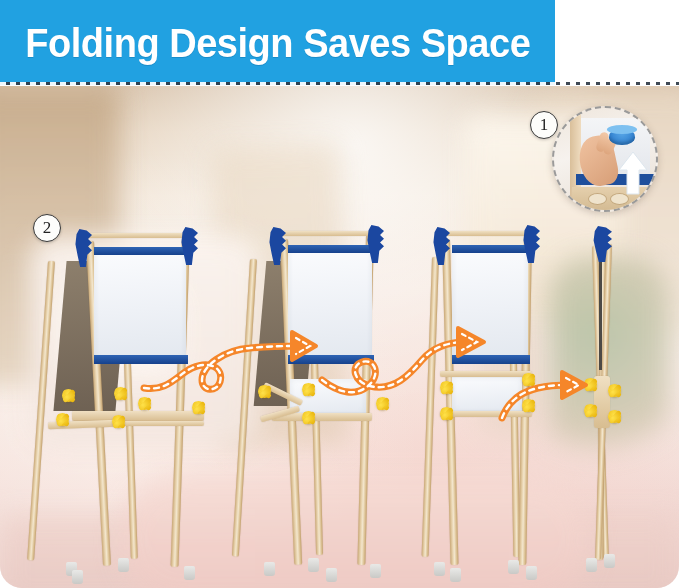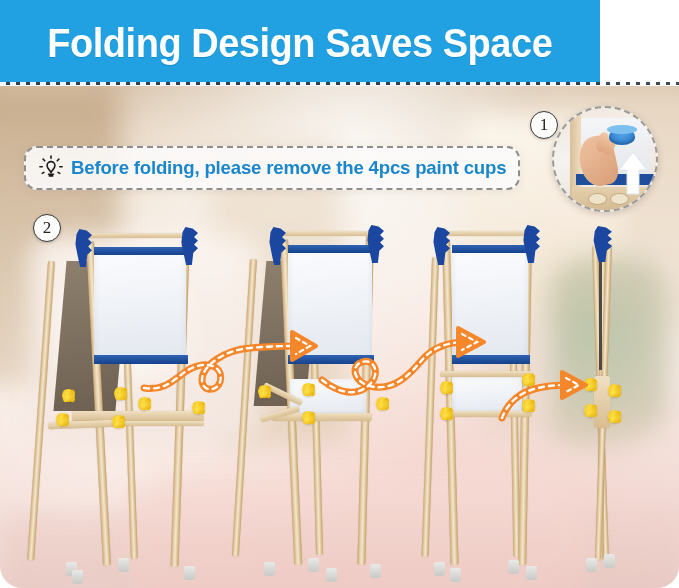--- a/index.html
+++ b/index.html
@@ -6,21 +6,21 @@
   html,body{margin:0;padding:0;}
   body{
     width:679px;height:588px;overflow:hidden;
     background:#ffffff;
     font-family:"Liberation Sans", sans-serif;
   }
   .infographic{position:relative;width:679px;height:588px;overflow:hidden;background:#fff;}
 
   
   .header-band{
-    position:absolute;left:0;top:0;width:600px;height:85px;
+    position:absolute;left:0;top:0;width:555px;height:85px;
     background:#21a1e1;
     display:flex;align-items:center;justify-content:center;
     overflow:hidden;
   }
   .header-title{
     color:#ffffff;
     font-family:"Liberation Sans", sans-serif;
     font-weight:bold;
     font-size:40px;
     letter-spacing:-0.5px;
@@ -286,37 +286,20 @@
       </g>
       <g fill="none" stroke="#ffffff" stroke-width="2.4" stroke-linecap="round" stroke-dasharray="5 5">
         <path d="M4 56 C10 40, 22 30, 40 26 C52 23, 62 23, 72 23"></path>
       </g>
       <path d="M64 10 L88 23 L64 36 Z" fill="#f5862a" stroke="#f5862a" stroke-width="4" stroke-linejoin="round"></path>
       <path d="M68 16 L81 23 L68 30" fill="none" stroke="#ffffff" stroke-width="2.2" stroke-dasharray="4 4" stroke-linecap="round"></path>
     </svg>
 
   </div>
 
-  <div class="callout">
-    <svg class="bulb-icon" viewBox="0 0 32 32">
-      <g stroke="#1b1b1b" stroke-width="1.7" fill="none" stroke-linecap="round">
-        <path d="M16 21.5 c0-3 -4.2-4.2 -4.2-8.1 a4.2 4.2 0 0 1 8.4 0 c0 3.9 -4.2 5.1 -4.2 8.1 z"></path>
-        <path d="M13.4 22.6 h5.2"></path>
-        <path d="M14.2 24.4 h3.6"></path>
-        <path d="M16 3.2 v2.4"></path>
-        <path d="M7.6 6.6 l1.7 1.7"></path>
-        <path d="M24.4 6.6 l-1.7 1.7"></path>
-        <path d="M4.2 14.6 h2.4"></path>
-        <path d="M25.4 14.6 h2.4"></path>
-        <path d="M6.6 21.8 l1.9 -1.2"></path>
-        <path d="M25.4 21.8 l-1.9 -1.2"></path>
-      </g>
-    </svg>
-    <div class="callout-text">Before folding, please remove the 4pcs paint cups</div>
-  </div>
 
   <div class="inset">
     <div class="inset-board"></div>
     <div class="inset-frame-l"></div>
     <div class="inset-bluebar"></div>
     <div class="inset-tray"></div>
     <div class="inset-hole" style="left:34px;"></div>
     <div class="inset-hole" style="left:56px;"></div>
     <div class="inset-hand"></div>
     <div class="inset-finger" style="left:44px;top:24px;transform:rotate(18deg);"></div>

